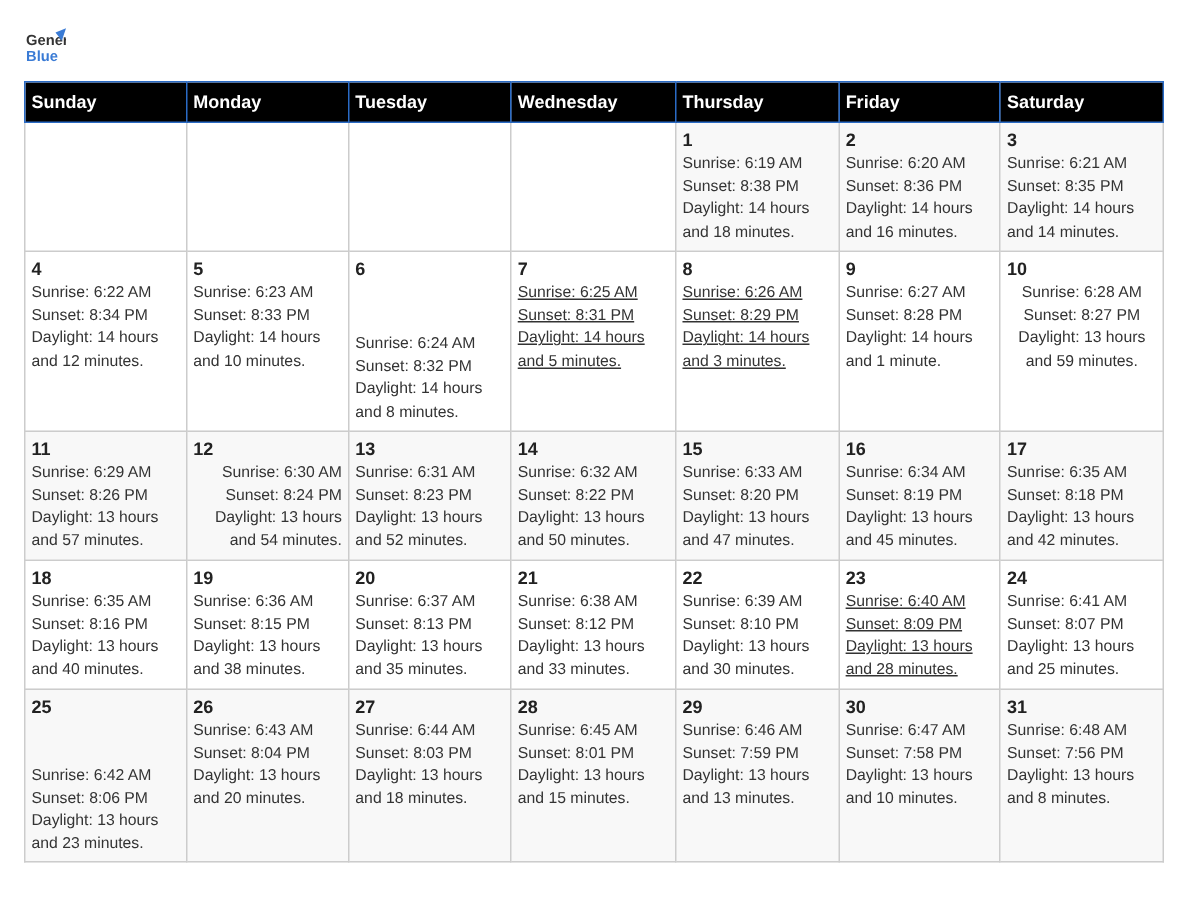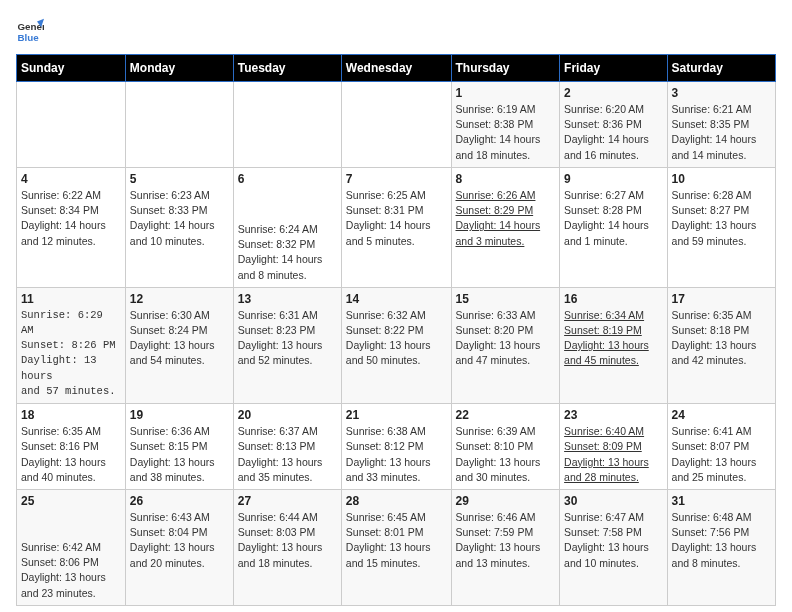--- a/index.html
+++ b/index.html
@@ -157,58 +157,58 @@
         </td>
         <td>
           <div class="day-num">6</div>
           <div class="day-info" style="white-space: pre-line; margin-top: 36px;">Sunrise: 6:24 AM
 Sunset: 8:32 PM
 Daylight: 14 hours
 and 8 minutes.</div>
         </td>
         <td>
           <div class="day-num">7</div>
-          <div class="day-info" style="white-space: pre-line;">Sunrise: 6:25 AM
+          <div class="day-info" style="white-space: pre-line; text-decoration: underline;">Sunrise: 6:25 AM
 Sunset: 8:31 PM
 Daylight: 14 hours
 and 5 minutes.</div>
         </td>
         <td>
           <div class="day-num">8</div>
           <div class="day-info" style="white-space: pre-line; text-decoration: underline;">Sunrise: 6:26 AM
 Sunset: 8:29 PM
 Daylight: 14 hours
 and 3 minutes.</div>
         </td>
         <td>
           <div class="day-num">9</div>
           <div class="day-info" style="white-space: pre-line;">Sunrise: 6:27 AM
 Sunset: 8:28 PM
 Daylight: 14 hours
 and 1 minute.</div>
         </td>
         <td>
           <div class="day-num">10</div>
-          <div class="day-info" style="white-space: pre-line;">Sunrise: 6:28 AM
+          <div class="day-info" style="white-space: pre-line; text-align: center;">Sunrise: 6:28 AM
 Sunset: 8:27 PM
 Daylight: 13 hours
 and 59 minutes.</div>
         </td>
       </tr>
       <tr>
         <td>
           <div class="day-num">11</div>
-          <div class="day-info" style="white-space: pre-line; font-family: Liberation Mono, monospace;">Sunrise: 6:29 AM
+          <div class="day-info" style="white-space: pre-line;">Sunrise: 6:29 AM
 Sunset: 8:26 PM
 Daylight: 13 hours
 and 57 minutes.</div>
         </td>
         <td>
           <div class="day-num">12</div>
-          <div class="day-info" style="white-space: pre-line;">Sunrise: 6:30 AM
+          <div class="day-info" style="white-space: pre-line; text-align: right;">Sunrise: 6:30 AM
 Sunset: 8:24 PM
 Daylight: 13 hours
 and 54 minutes.</div>
         </td>
         <td>
           <div class="day-num">13</div>
           <div class="day-info" style="white-space: pre-line;">Sunrise: 6:31 AM
 Sunset: 8:23 PM
 Daylight: 13 hours
 and 52 minutes.</div>
@@ -222,21 +222,21 @@
         </td>
         <td>
           <div class="day-num">15</div>
           <div class="day-info" style="white-space: pre-line;">Sunrise: 6:33 AM
 Sunset: 8:20 PM
 Daylight: 13 hours
 and 47 minutes.</div>
         </td>
         <td>
           <div class="day-num">16</div>
-          <div class="day-info" style="white-space: pre-line; text-decoration: underline;">Sunrise: 6:34 AM
+          <div class="day-info" style="white-space: pre-line;">Sunrise: 6:34 AM
 Sunset: 8:19 PM
 Daylight: 13 hours
 and 45 minutes.</div>
         </td>
         <td>
           <div class="day-num">17</div>
           <div class="day-info" style="white-space: pre-line;">Sunrise: 6:35 AM
 Sunset: 8:18 PM
 Daylight: 13 hours
 and 42 minutes.</div>

